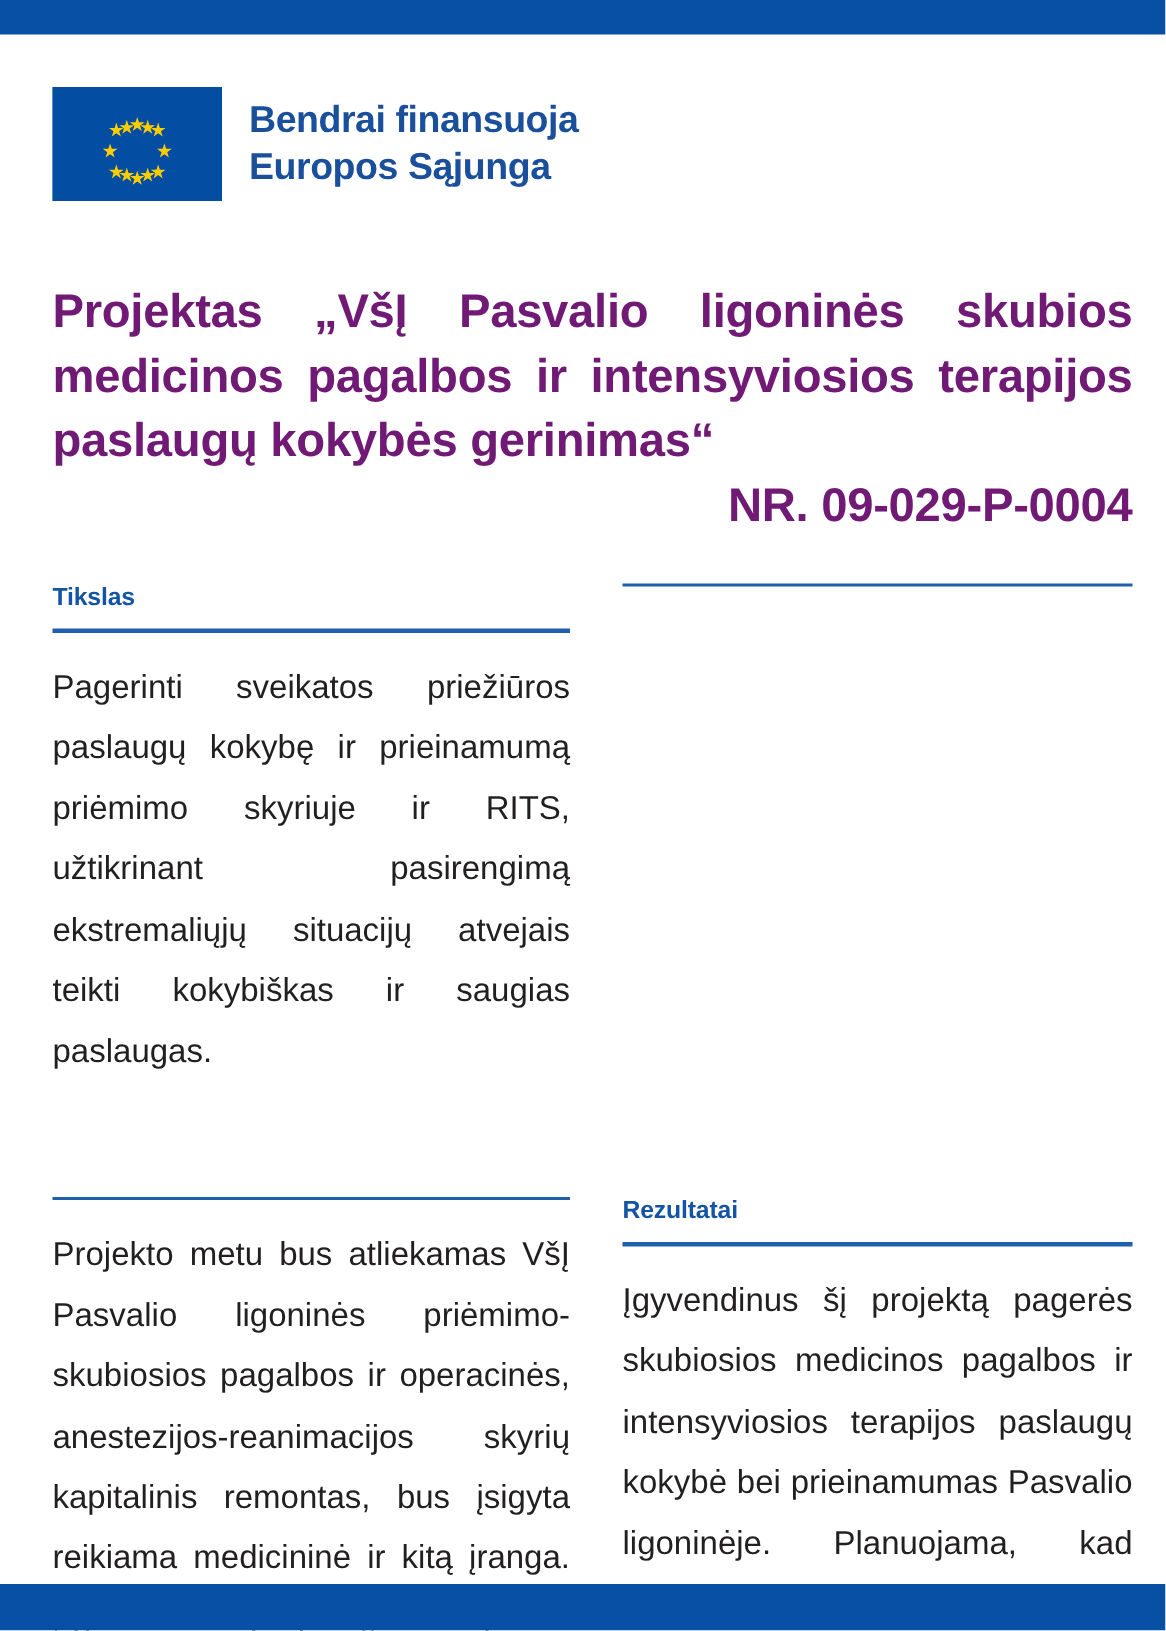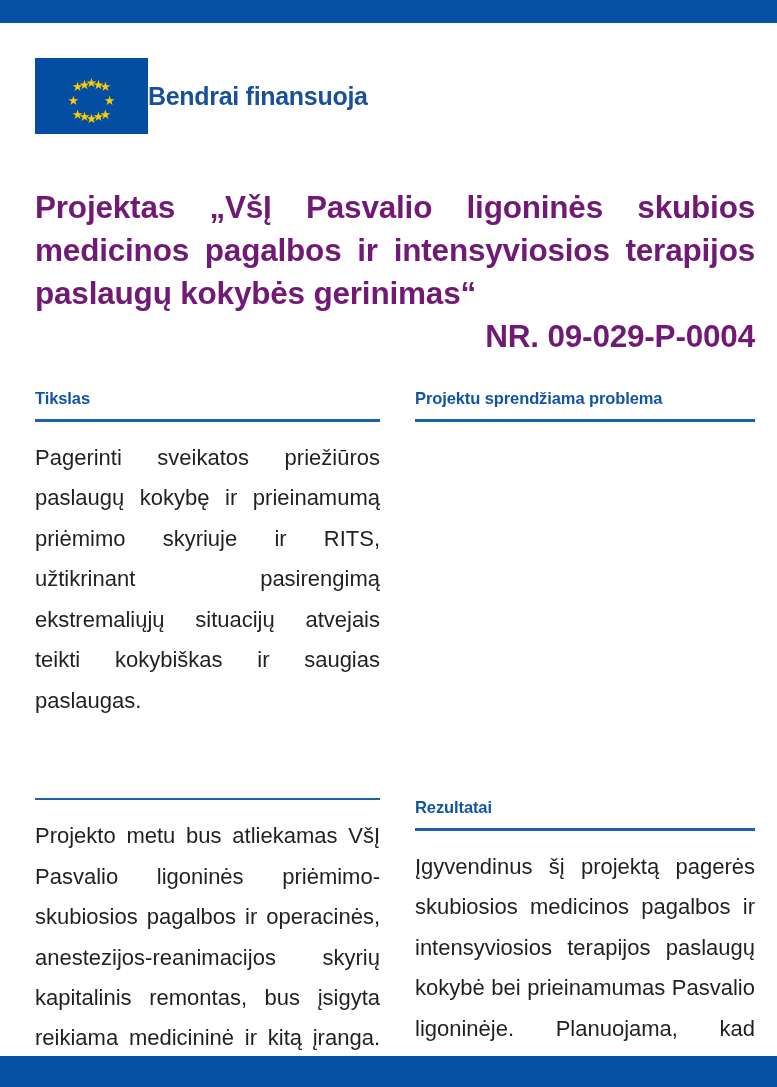--- a/index.html
+++ b/index.html
@@ -58,20 +58,21 @@
     background: #034ea2;
     position: relative;
     flex: 0 0 auto;
   }
   .eu-flag svg {
     display: block;
     width: 113px;
     height: 76px;
   }
   .eu-text {
+    margin-left: 18px;
     color: #1a4f9c;
     font-weight: bold;
     font-size: 25px;
     line-height: 1.24;
     letter-spacing: -0.3px;
     white-space: nowrap;
   }
   .eu-text .line2 { display: block; }
 
   
@@ -155,35 +156,35 @@
             <polygon points="42.56,23.74 43.72,27.30 47.47,27.30 44.43,29.50 45.59,33.06 42.56,30.86 39.53,33.06 40.69,29.50 37.65,27.30 41.40,27.30"></polygon>
             <polygon points="63.47,21.87 64.63,25.43 68.38,25.43 65.34,27.63 66.50,31.19 63.47,28.99 60.44,31.19 61.60,27.63 58.56,25.43 62.31,25.43"></polygon>
             <polygon points="49.53,21.87 50.69,25.43 54.44,25.43 51.40,27.63 52.56,31.19 49.53,28.99 46.50,31.19 47.66,27.63 44.62,25.43 48.37,25.43"></polygon>
             <polygon points="63.47,53.69 64.63,57.25 68.38,57.25 65.34,59.45 66.50,63.01 63.47,60.81 60.44,63.01 61.60,59.45 58.56,57.25 62.31,57.25"></polygon>
             <polygon points="49.53,53.69 50.69,57.25 54.44,57.25 51.40,59.45 52.56,63.01 49.53,60.81 46.50,63.01 47.66,59.45 44.62,57.25 48.37,57.25"></polygon>
           </g>
         </svg>
       </div>
       <div class="eu-text">
         <span>Bendrai finansuoja</span>
+        <span class="line2">Europos Sąjunga</span>
       </div>
     </div>
 
     <h1 class="title"><span>Projektas „VšĮ Pasvalio ligoninės skubios medicinos pagalbos ir intensyviosios terapijos paslaugų kokybės gerinimas“</span><span class="tail">NR. 09-029-P-0004</span></h1>
 
     <div class="grid">
 
       <div class="cell">
         <div class="sec-head">Tikslas</div>
         <div class="sec-rule"></div>
         <p class="sec-body">Pagerinti sveikatos priežiūros paslaugų kokybę ir prieinamumą priėmimo skyriuje ir RITS, užtikrinant pasirengimą ekstremaliųjų situacijų atvejais teikti kokybiškas ir saugias paslaugas.</p>
       </div>
 
       <div class="cell">
-        <div class="sec-head">Projektu sprendžiama problema</div>
         <div class="sec-rule"></div>
       </div>
 
       <div class="cell spacer-top">
         <div class="sec-rule"></div>
         <p class="sec-body">Projekto metu bus atliekamas VšĮ Pasvalio ligoninės priėmimo-skubiosios pagalbos ir operacinės, anestezijos-reanimacijos skyrių kapitalinis remontas, bus įsigyta reikiama medicininė ir kitą įranga. Įgyvendinus projektą, bus galima teikiant paslaugas sukurti ženkliai komfortiškesnę ir saugesnę aplinką pacientams bei darbuotojams, pagerės teikiamų paslaugų kokybė ir prieinamumas Pasvalio ligoninėje.</p>
       </div>
 
       <div class="cell spacer-top">
         <div class="sec-head">Rezultatai</div>

